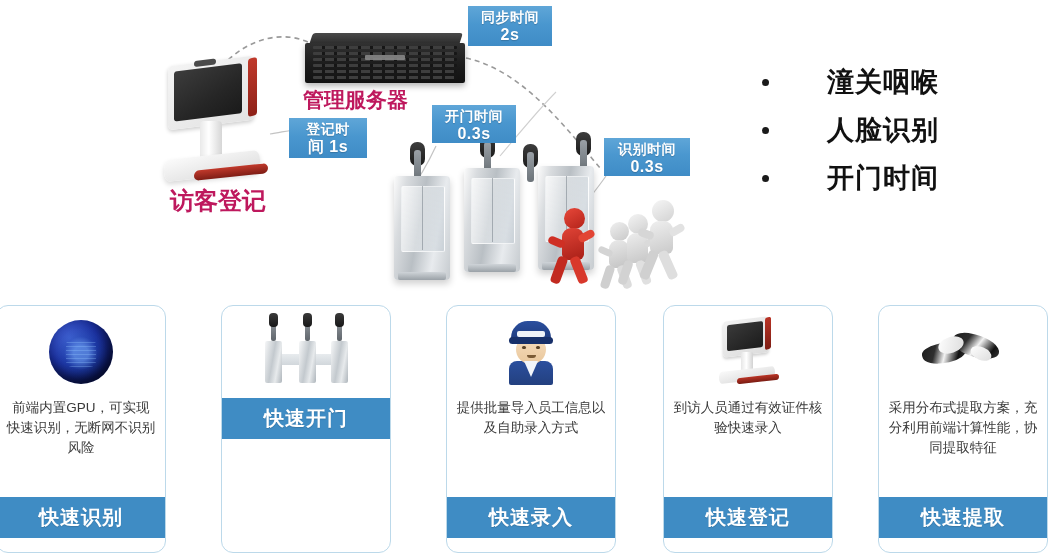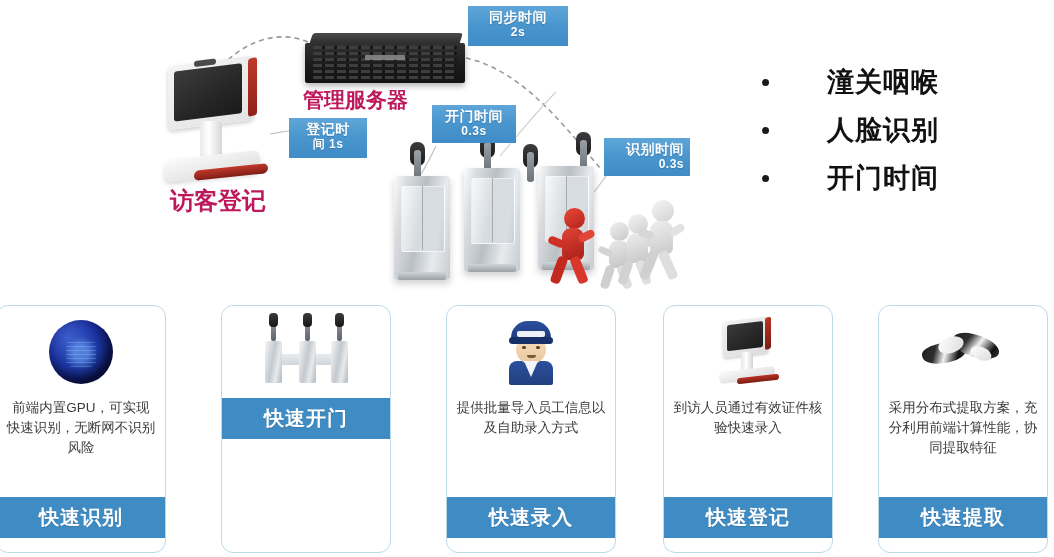--- a/index.html
+++ b/index.html
@@ -18,21 +18,21 @@
     color:#ffffff;
     text-align:center;
     font-weight:bold;
     line-height:1.12;
     letter-spacing:.5px;
     padding:4px 6px 5px 6px;
     box-sizing:border-box;
     text-shadow:0 1px 1px rgba(0,0,0,.18);
     font-size:14px;
   }
-  .badge .l2{display:block;font-size:12px;}
+  .badge .l2{display:block;font-size:16px;}
 
   
   .caption{
     position:absolute;
     font-weight:bold;
     color:#be185d;
     white-space:nowrap;
   }
 
   
@@ -382,36 +382,36 @@
   </div>
   <div class="fig" style="left:638px;top:200px;width:46px;height:82px;">
     <div class="hd" style="left:14px;top:0;width:22px;height:22px;background:linear-gradient(150deg,#f6f6f6,#d2d2d2);"></div>
     <div class="bd" style="left:12px;top:21px;width:23px;height:33px;background:linear-gradient(160deg,#efefef,#c9c9c9);"></div>
     <div class="arm" style="left:0px;top:30px;width:16px;height:8px;background:#d6d6d6;transform:rotate(20deg);"></div>
     <div class="arm" style="left:31px;top:26px;width:16px;height:8px;background:#e2e2e2;transform:rotate(-30deg);"></div>
     <div class="leg" style="left:6px;top:50px;width:10px;height:30px;background:#d0d0d0;transform:rotate(22deg);"></div>
     <div class="leg" style="left:25px;top:50px;width:10px;height:30px;background:#dedede;transform:rotate(-24deg);"></div>
   </div>
 
-  <div class="badge" style="left:468px;top:6px;width:100px;height:40px;">
+  <div class="badge" style="left:468px;top:6px;width:84px;height:40px;">
     <span>同步时间</span>
     <span class="l2">2s</span>
   </div>
 
   <div class="badge" style="left:289px;top:118px;width:78px;height:40px;">
     <span>登记时</span>
     <span class="l2">间 1s</span>
   </div>
 
   <div class="badge" style="left:432px;top:105px;width:84px;height:38px;">
     <span>开门时间</span>
     <span class="l2">0.3s</span>
   </div>
 
-  <div class="badge" style="left:604px;top:138px;width:86px;height:38px;text-align:right;">
+  <div class="badge" style="left:604px;top:138px;width:86px;height:38px;">
     <span>识别时间</span>
     <span class="l2">0.3s</span>
   </div>
 
   <div class="bullets">
     <div class="row">
       <div class="dot"></div>
       <div class="txt">潼关咽喉</div>
     </div>
     <div class="row">

